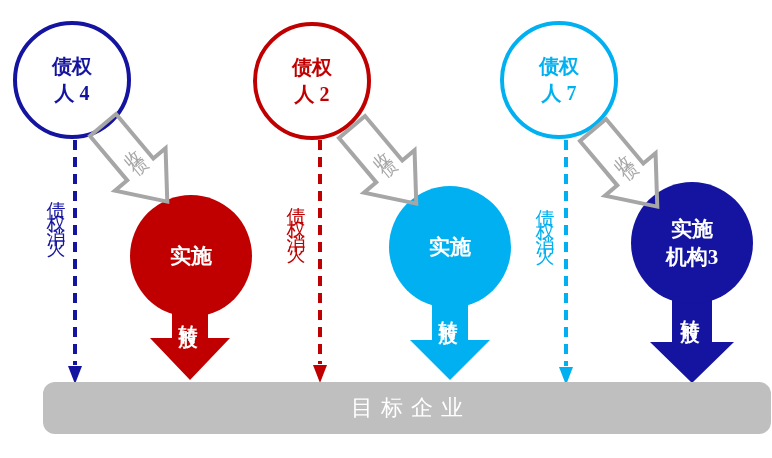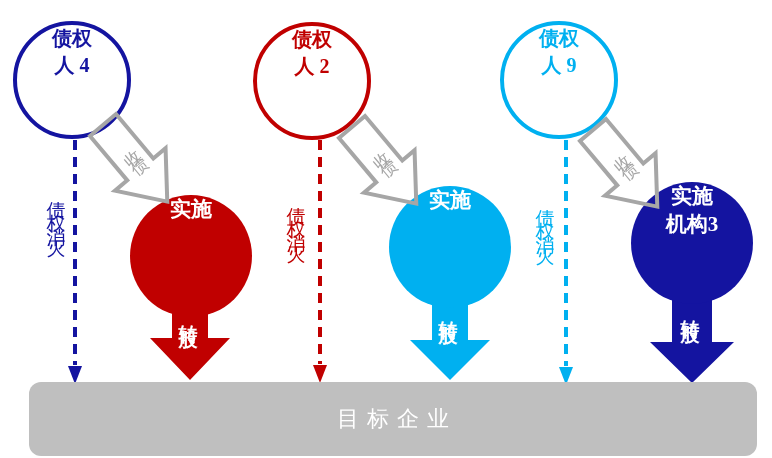--- a/index.html
+++ b/index.html
@@ -18,21 +18,21 @@
     font-family:"Liberation Serif","DejaVu Serif",serif;
   }
   .layer{position:absolute;left:0;top:0;}
 
   
   .circle{
     position:absolute;
     border-radius:50%;
     box-sizing:border-box;
     display:flex;flex-direction:column;
-    align-items:center;justify-content:flex-start;
+    align-items:center;justify-content:center;
     text-align:center;
     font-weight:bold;
     font-size:20px;line-height:27px;
   }
   .creditor{width:118px;height:118px;background:#ffffff;border:4px solid;}
   .creditor.c0{left:13px;top:21px;border-color:var(--navy);color:var(--navy);}
   .creditor.c1{left:253px;top:22px;border-color:var(--red);color:var(--red);}
   .creditor.c2{left:500px;top:21px;border-color:var(--cyan);color:var(--cyan);}
   .agency{width:122px;height:122px;color:#ffffff;font-size:21px;line-height:28px;}
   .agency.a0{left:130px;top:195px;background:var(--red);}
@@ -65,21 +65,21 @@
     font-size:19px;font-weight:bold;letter-spacing:5px;width:22px;
     color:#ffffff;
   }
   .convert-label.v0{left:179px;top:310px;}
   .convert-label.v1{left:439px;top:306px;}
   .convert-label.v2{left:681px;top:305px;}
 
   
   .target-bar{
     position:absolute;
-    left:29px;top:382px;width:728px;height:74px;
+    left:43px;top:382px;width:728px;height:52px;
     background:var(--bar-gray);
     border-radius:12px;
     display:flex;align-items:center;justify-content:center;
   }
   .target-bar .label{
     color:#ffffff;font-size:22px;letter-spacing:8px;
     padding-left:8px; 
   }
 
   
@@ -114,21 +114,21 @@
   <div class="circle creditor c0">
     <span>债权</span>
     <span>人 4</span>
   </div>
   <div class="circle creditor c1">
     <span>债权</span>
     <span>人 2</span>
   </div>
   <div class="circle creditor c2">
     <span>债权</span>
-    <span>人 9</span>
+    <span>人 7</span>
   </div>
 
   <div class="circle agency a0">
     <span>实施</span>
   </div>
   <div class="circle agency a1">
     <span>实施</span>
   </div>
   <div class="circle agency a2">
     <span>实施</span>

